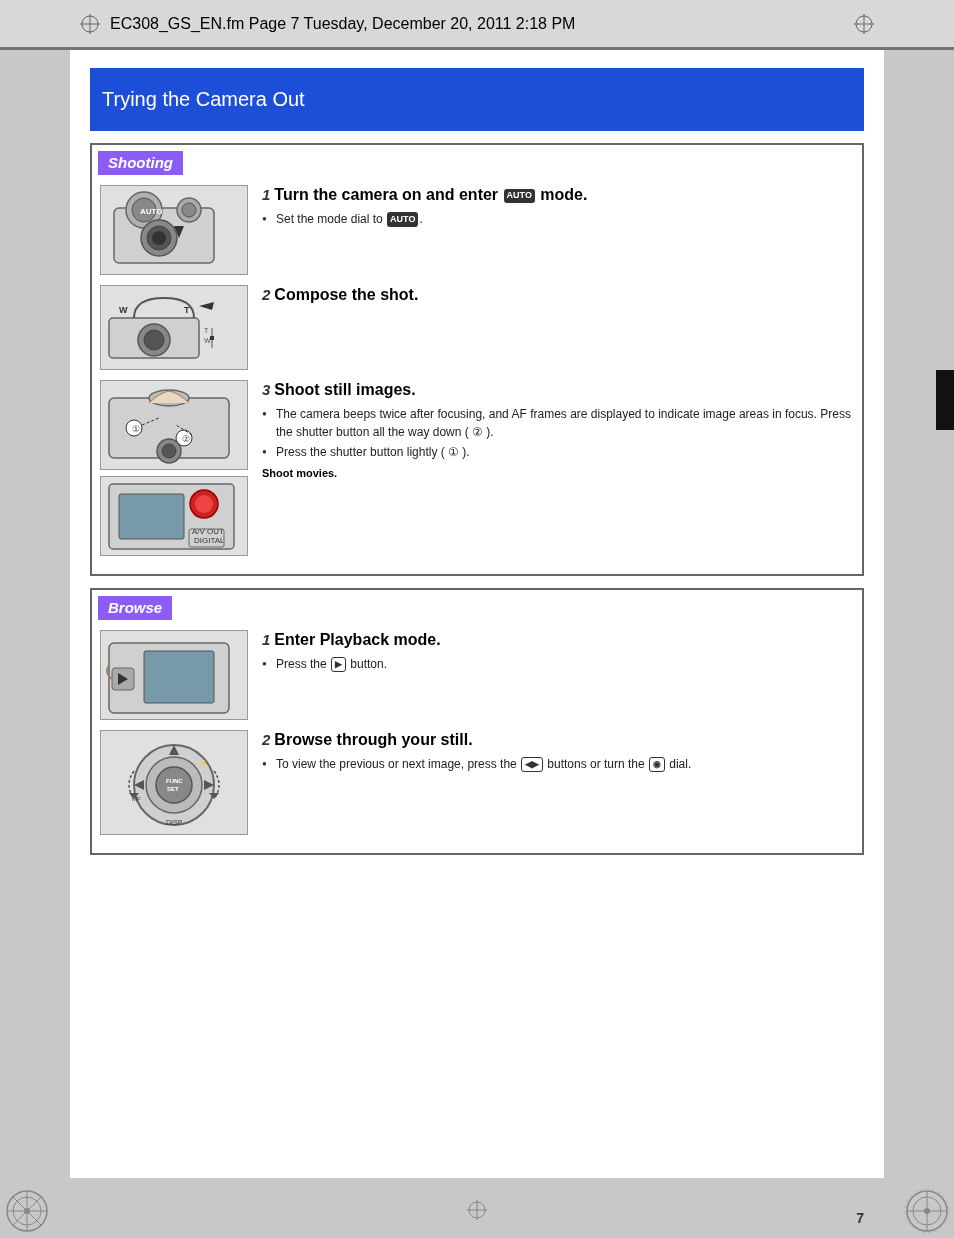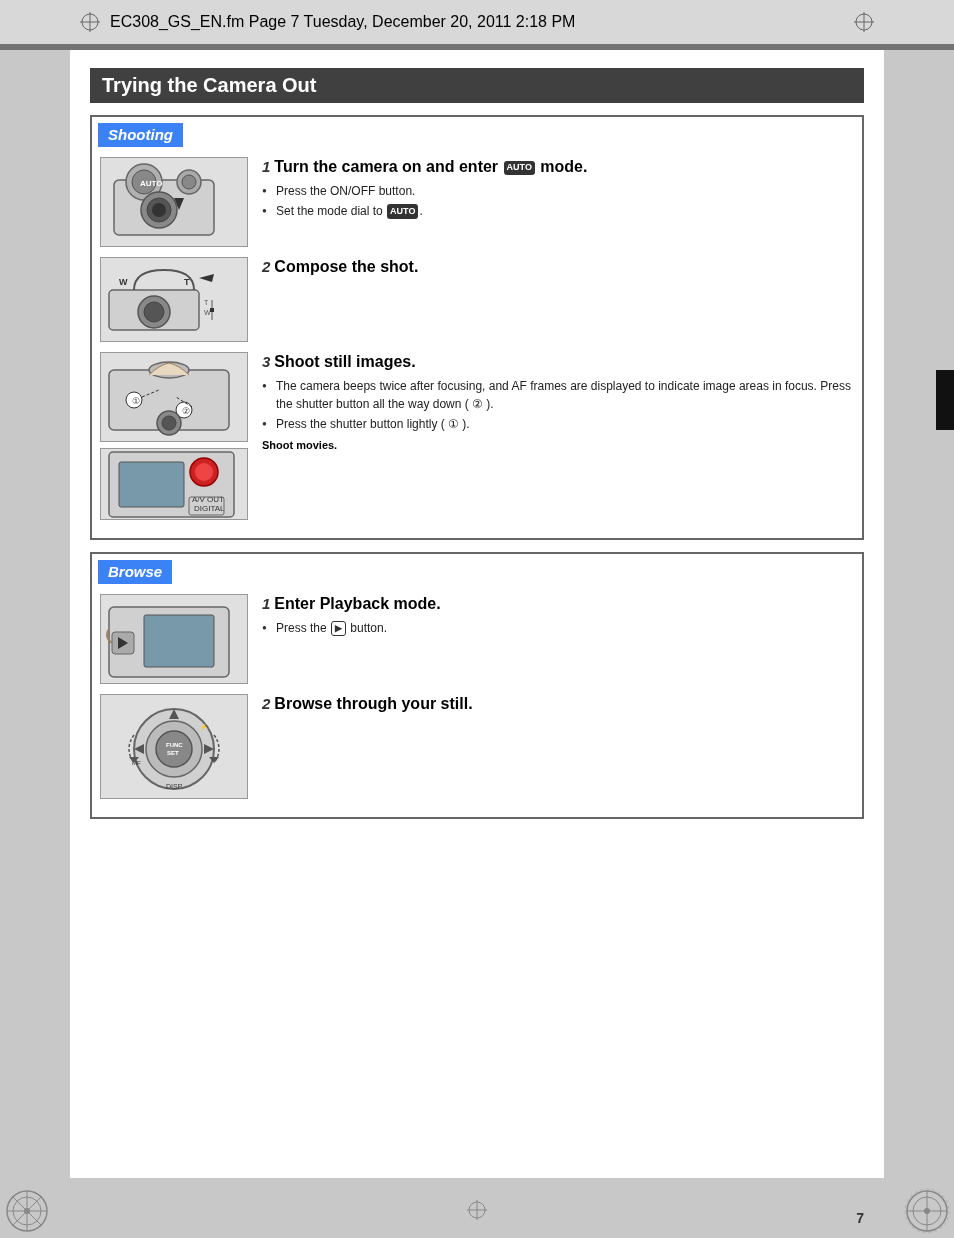--- a/index.html
+++ b/index.html
@@ -14,52 +14,52 @@
 
     
     .header-bar {
       position: absolute;
       top: 0; left: 0; right: 0;
       height: 50px;
       background: #d8d8d8;
       display: flex;
       align-items: center;
       padding: 0 80px;
-      border-bottom: 6px solid #737373;
+      border-bottom: 3px solid #737373;
     }
 
     
     .main-content {
       position: absolute;
       top: 50px;
       left: 70px;
       right: 70px;
       bottom: 60px;
       background: #ffffff;
       padding: 18px 20px 18px 20px;
     }
 
     
     .section-title {
-      background: #404040;
+      background: #1d4ed8;
       color: #fff;
       font-size: 20px;
-      font-weight: bold;
-      padding: 6px 12px;
+      font-weight: normal;
+      padding: 20px 12px;
       margin-bottom: 12px;
       font-family: Arial, Helvetica, sans-serif;
     }
 
     
     .subsection-box {
       border: 2px solid #666;
       margin-bottom: 12px;
     }
     .subsection-header {
-      background: #3b82f6;
+      background: #8b5cf6;
       padding: 3px 10px;
       display: inline-block;
       margin: 6px 0 6px 6px;
     }
     .subsection-header span {
       color: #fff;
       font-size: 15px;
       font-weight: bold;
       font-style: italic;
       font-family: Arial, Helvetica, sans-serif;
@@ -299,21 +299,20 @@
           </svg>
         </div>
         <div class="step-content">
           <div class="step-heading-row">
             <span class="step-number">1</span>
             <span class="step-title">
               Turn the camera on and enter <span class="inline-icon">AUTO</span> mode.
             </span>
           </div>
           <ul class="bullet-list">
-            <li>Press the ON/OFF button.</li>
             <li>Set the mode dial to <span class="inline-icon">AUTO</span>.</li>
           </ul>
         </div>
       </div>
 
       <div class="step-row">
         <div class="img-box" style="height:85px;">
           <svg width="140" height="80" viewBox="0 0 140 80">
 
             <rect x="5" y="30" width="90" height="40" rx="4" fill="#d0d0d0" stroke="#666" stroke-width="1.5"></rect>
@@ -361,21 +360,21 @@
               <text x="78" y="59" font-size="9" fill="#333">②</text>
 
               <line x1="38" y1="42" x2="55" y2="35" stroke="#333" stroke-width="1" stroke-dasharray="3,2"></line>
               <line x1="88" y1="52" x2="72" y2="42" stroke="#333" stroke-width="1" stroke-dasharray="3,2"></line>
 
               <circle cx="65" cy="68" r="12" fill="#888" stroke="#555" stroke-width="1.5"></circle>
               <circle cx="65" cy="68" r="7" fill="#555" stroke="#444" stroke-width="1"></circle>
             </svg>
           </div>
 
-          <div class="img-box" style="height:72px;margin-right:0;width:148px;">
+          <div class="img-box" style="height:80px;margin-right:0;width:148px;">
             <svg width="140" height="75" viewBox="0 0 140 75">
 
               <rect x="5" y="5" width="125" height="65" rx="4" fill="#d0d0d0" stroke="#666" stroke-width="1.5"></rect>
 
               <circle cx="100" cy="25" r="14" fill="#cc2222" stroke="#990000" stroke-width="1.5"></circle>
               <circle cx="100" cy="25" r="9" fill="#ee4444"></circle>
 
               <rect x="15" y="15" width="65" height="45" rx="2" fill="#7799aa" stroke="#555" stroke-width="1"></rect>
 
               <text x="88" y="55" font-size="8" fill="#333">A/V OUT</text>
@@ -460,20 +459,21 @@
             <path d="M110,38 Q120,52 110,66" fill="none" stroke="#555" stroke-width="1.5" stroke-dasharray="3,2"></path>
             <polygon points="110,66 105,60 115,60" fill="#555"></polygon>
           </svg>
         </div>
         <div class="step-content">
           <div class="step-heading-row">
             <span class="step-number">2</span>
             <span class="step-title">Browse through your still.</span>
           </div>
           <ul class="bullet-list">
+            <li>To view the previous or next image, press the <span class="inline-icon-outline">◀▶</span> buttons or turn the <span class="inline-icon-outline">◉</span> dial.</li>
           </ul>
         </div>
       </div>
 
     </div>
   </div>
 
 </div>
 
 <div class="footer">7</div>

